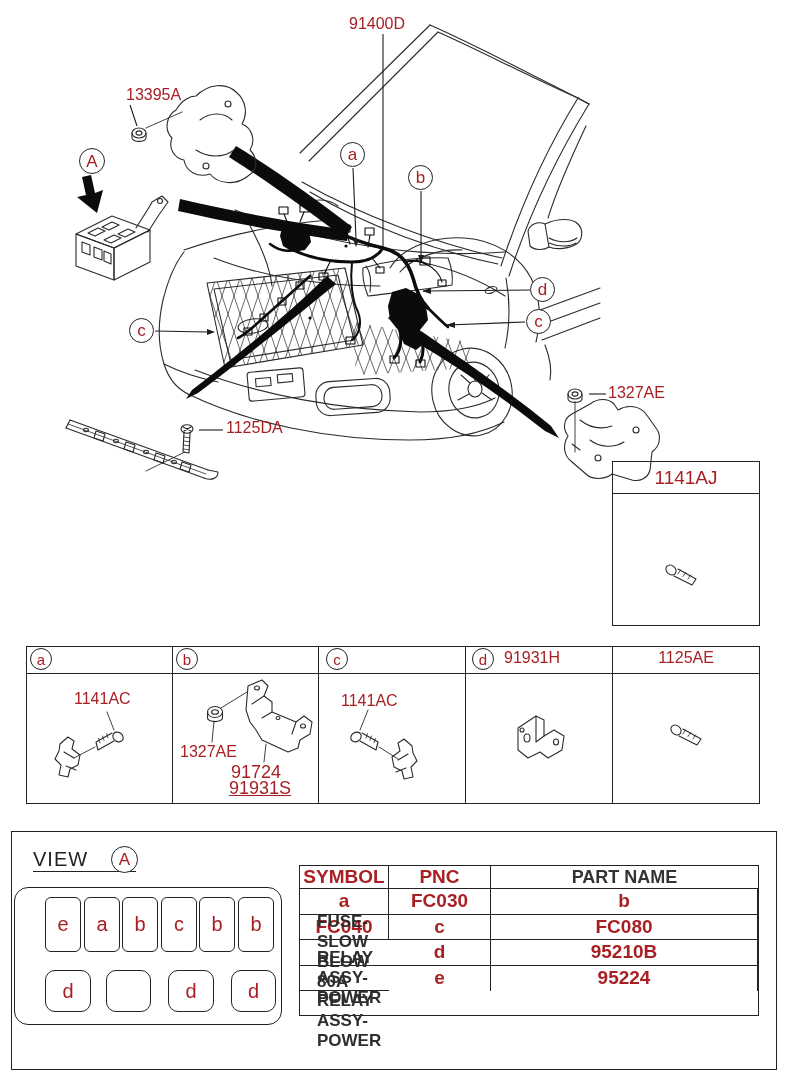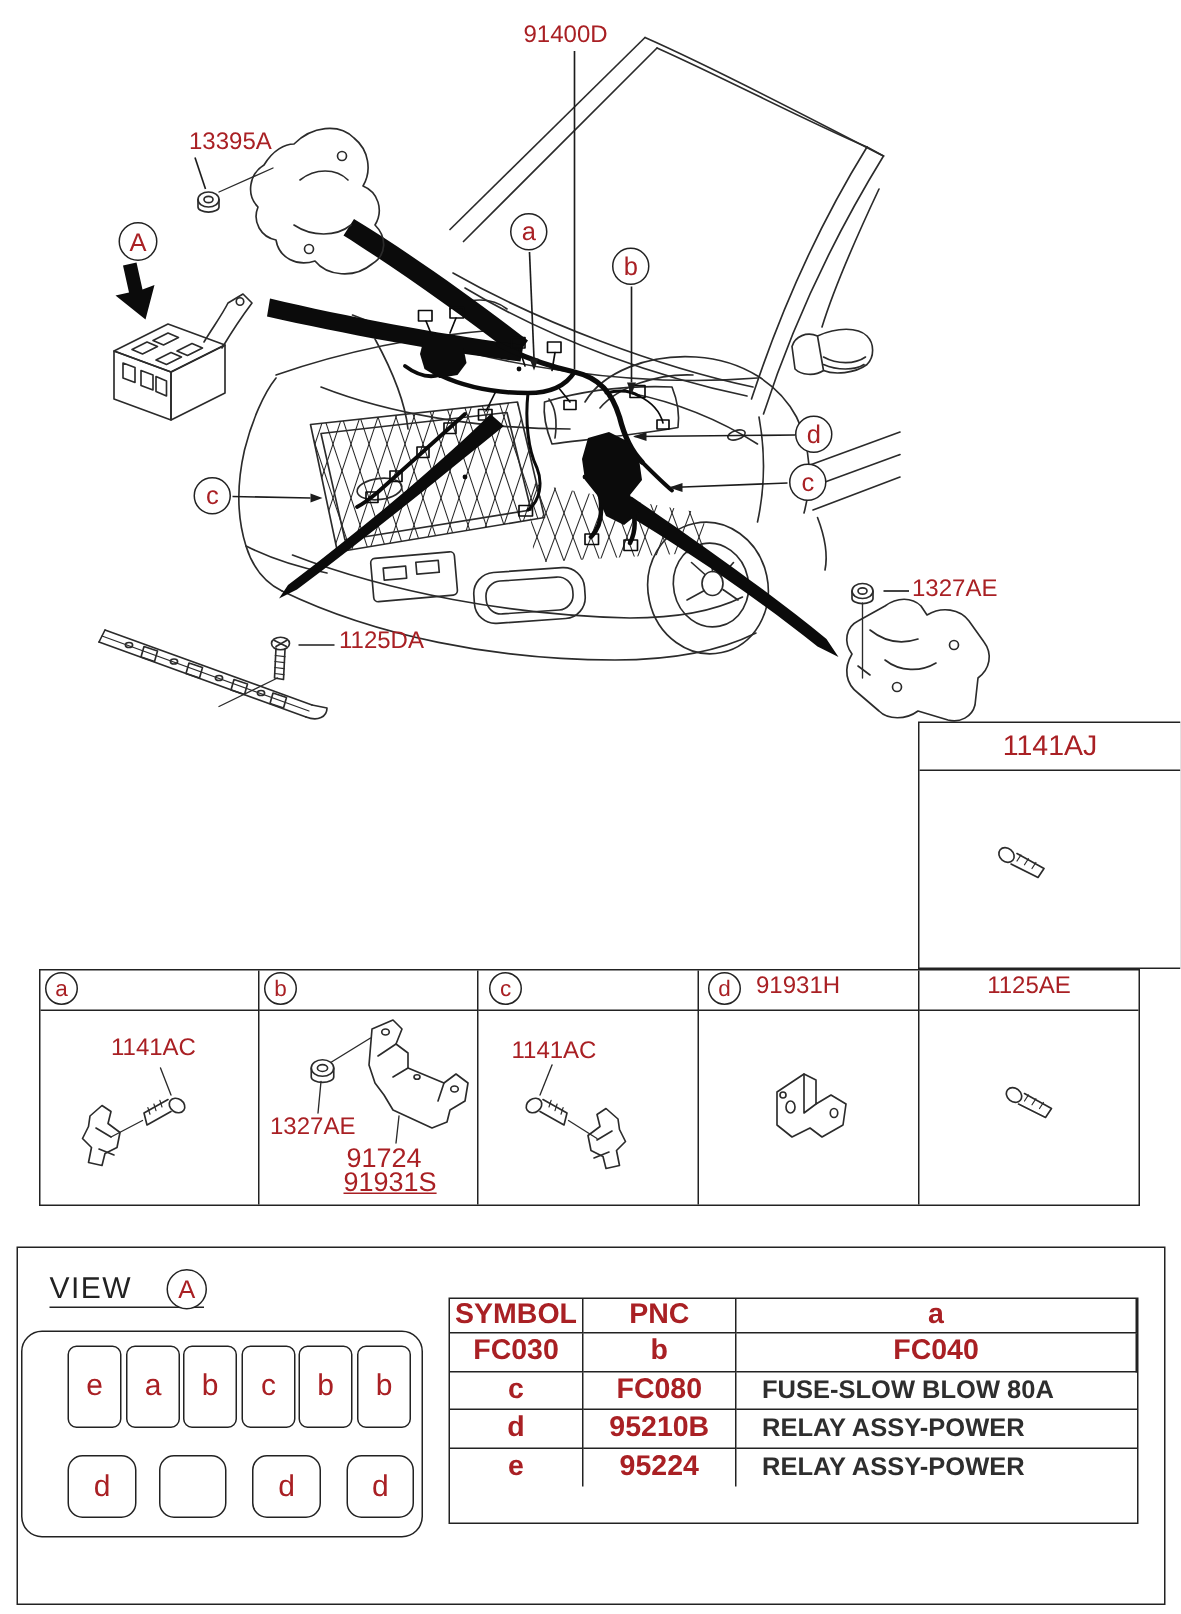--- a/index.html
+++ b/index.html
@@ -15,21 +15,21 @@
   .circ.big{width:26px;height:26px;font-size:17px;}
   .circ.med{width:25px;height:25px;font-size:17px;}
   .circ.sm{width:22px;height:22px;font-size:15px;}
   
   .ptable{position:absolute;left:26px;top:646px;width:734px;height:158px;z-index:2;
           border:1.4px solid var(--ink);box-sizing:border-box;
           display:grid;grid-template-columns:146px 146px 147px 147px auto;grid-template-rows:27px auto;}
   .ptable .c{border-right:1.2px solid var(--ink);}
   .ptable .h{border-bottom:1.2px solid var(--ink);}
   .ptable .last{border-right:none;}
-  .refbox{position:absolute;left:612px;top:481px;width:176px;height:165px;z-index:2;
+  .refbox{position:absolute;left:612px;top:461px;width:148px;height:165px;z-index:2;
           border:1.2px solid var(--ink);box-sizing:border-box;}
   .refbox .hd{height:31px;border-bottom:1.2px solid var(--ink);display:flex;align-items:center;justify-content:center;
           color:var(--red);font-size:19px;}
   
   .viewbox{position:absolute;left:11px;top:831px;width:766px;height:239px;z-index:2;
            border:1.6px solid var(--ink);box-sizing:border-box;}
   .viewtitle{position:absolute;left:33px;top:848px;z-index:3;font-size:20px;letter-spacing:1px;color:var(--ink);}
   .viewline{position:absolute;left:33px;top:871px;width:103px;height:1.3px;background:var(--ink);z-index:3;}
   .fusepanel{position:absolute;left:14px;top:887px;width:268px;height:138px;z-index:2;
              border:1.4px solid var(--ink);border-radius:14px;box-sizing:border-box;}
@@ -430,20 +430,21 @@
 <div class="fuse r2" style="left:168px;width:46px;">
       <span>d</span>
     </div>
 <div class="fuse r2" style="left:231px;width:45px;">
       <span>d</span>
     </div>
 
 <div class="stable">
   <div class="br bb hred">SYMBOL</div>
   <div class="br bb hred">PNC</div>
+  <div class="bb hdark">PART NAME</div>
 
   <div class="br bb sym">a</div>
   <div class="br bb pnc">FC030</div>
 
   <div class="br bb sym">b</div>
   <div class="br bb pnc">FC040</div>
 
   <div class="br bb sym">c</div>
   <div class="br bb pnc">FC080</div>
   <div class="bb pname">FUSE-SLOW BLOW 80A</div>

